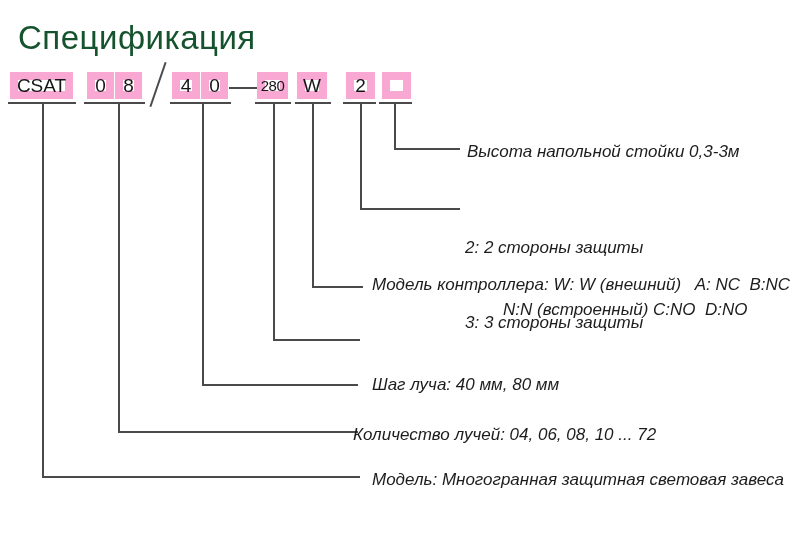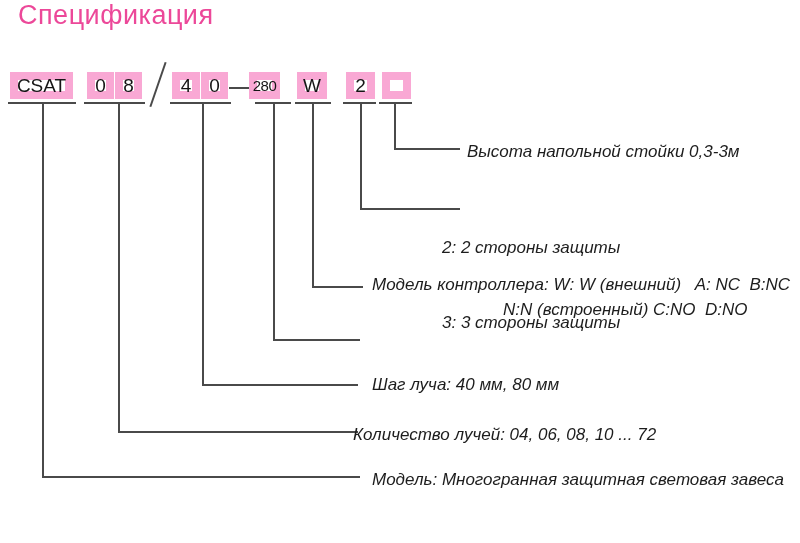--- a/index.html
+++ b/index.html
@@ -1,21 +1,21 @@
 <!DOCTYPE html>
 <html><head>
 <meta charset="utf-8">
 <style>
   html,body{margin:0;padding:0;background:#ffffff;}
   #stage{
     position:relative;width:800px;height:543px;background:#ffffff;
     font-family:"Liberation Sans","DejaVu Sans",sans-serif;overflow:hidden;
   }
   .title{
-    position:absolute;left:18px;top:0;font-size:27px;color:#ec4899;
+    position:absolute;left:18px;top:19px;font-size:33px;color:#14532d;
     letter-spacing:0.5px;font-weight:500;
   }
   .codebox{
     position:absolute;top:72px;height:27px;border:8px solid #f9a8d4;
     box-sizing:border-box;display:flex;align-items:center;justify-content:center;
     font-size:19px;color:#161616;background:#ffffff;
   }
   .codebox.small{font-size:15px;letter-spacing:-0.5px;}
   .uline{position:absolute;height:2px;background:#4a4a4a;top:102px;}
   .vline{position:absolute;width:2px;background:#4a4a4a;}
@@ -37,21 +37,21 @@
 
   <div class="title">Спецификация</div>
 
   <div class="codebox" style="left:10px;width:63px;">CSAT</div>
   <div class="codebox" style="left:87px;width:27px;">0</div>
   <div class="codebox" style="left:115px;width:27px;">8</div>
   <div class="slash"></div>
   <div class="codebox" style="left:172px;width:28px;">4</div>
   <div class="codebox" style="left:201px;width:27px;">0</div>
   <div class="hline" style="left:229px;top:87px;width:28px;"></div>
-  <div class="codebox small" style="left:249px;width:31px;">280</div>
+  <div class="codebox small" style="left:257px;width:31px;">280</div>
   <div class="codebox" style="left:297px;width:30px;">W</div>
   <div class="codebox" style="left:346px;width:29px;">2</div>
   <div class="codebox" style="left:382px;width:29px;"></div>
 
   <div class="uline" style="left:8px;width:68px;"></div>
   <div class="uline" style="left:84px;width:61px;"></div>
   <div class="uline" style="left:170px;width:61px;"></div>
   <div class="uline" style="left:255px;width:36px;"></div>
   <div class="uline" style="left:295px;width:36px;"></div>
   <div class="uline" style="left:343px;width:33px;"></div>
@@ -68,21 +68,21 @@
   <div class="hline" style="left:394px;top:148px;width:66px;"></div>
   <div class="hline" style="left:360px;top:208px;width:100px;"></div>
   <div class="hline" style="left:312px;top:286px;width:51px;"></div>
   <div class="hline" style="left:273px;top:339px;width:87px;"></div>
   <div class="hline" style="left:202px;top:384px;width:156px;"></div>
   <div class="hline" style="left:118px;top:431px;width:240px;"></div>
   <div class="hline" style="left:42px;top:476px;width:318px;"></div>
 
   <div class="desc" style="left:467px;top:139px;">Высота напольной стойки 0,3-3м</div>
 
-  <div class="desc" style="left:442px;top:185px;text-align:right;">
+  <div class="desc" style="left:465px;top:185px;text-align:right;">
     <div>2: 2 стороны защиты</div>
     <div>3: 3 стороны защиты</div>
   </div>
 
   <div class="desc" style="left:503px;top:297px;">N:N (встроенный) C:NO  D:NO</div>
   <div class="desc" style="left:372px;top:272px;">Модель контроллера: W: W (внешний)   A: NC  B:NC</div>
 
 
   <div class="desc" style="left:372px;top:372px;">Шаг луча: 40 мм, 80 мм</div>
 

